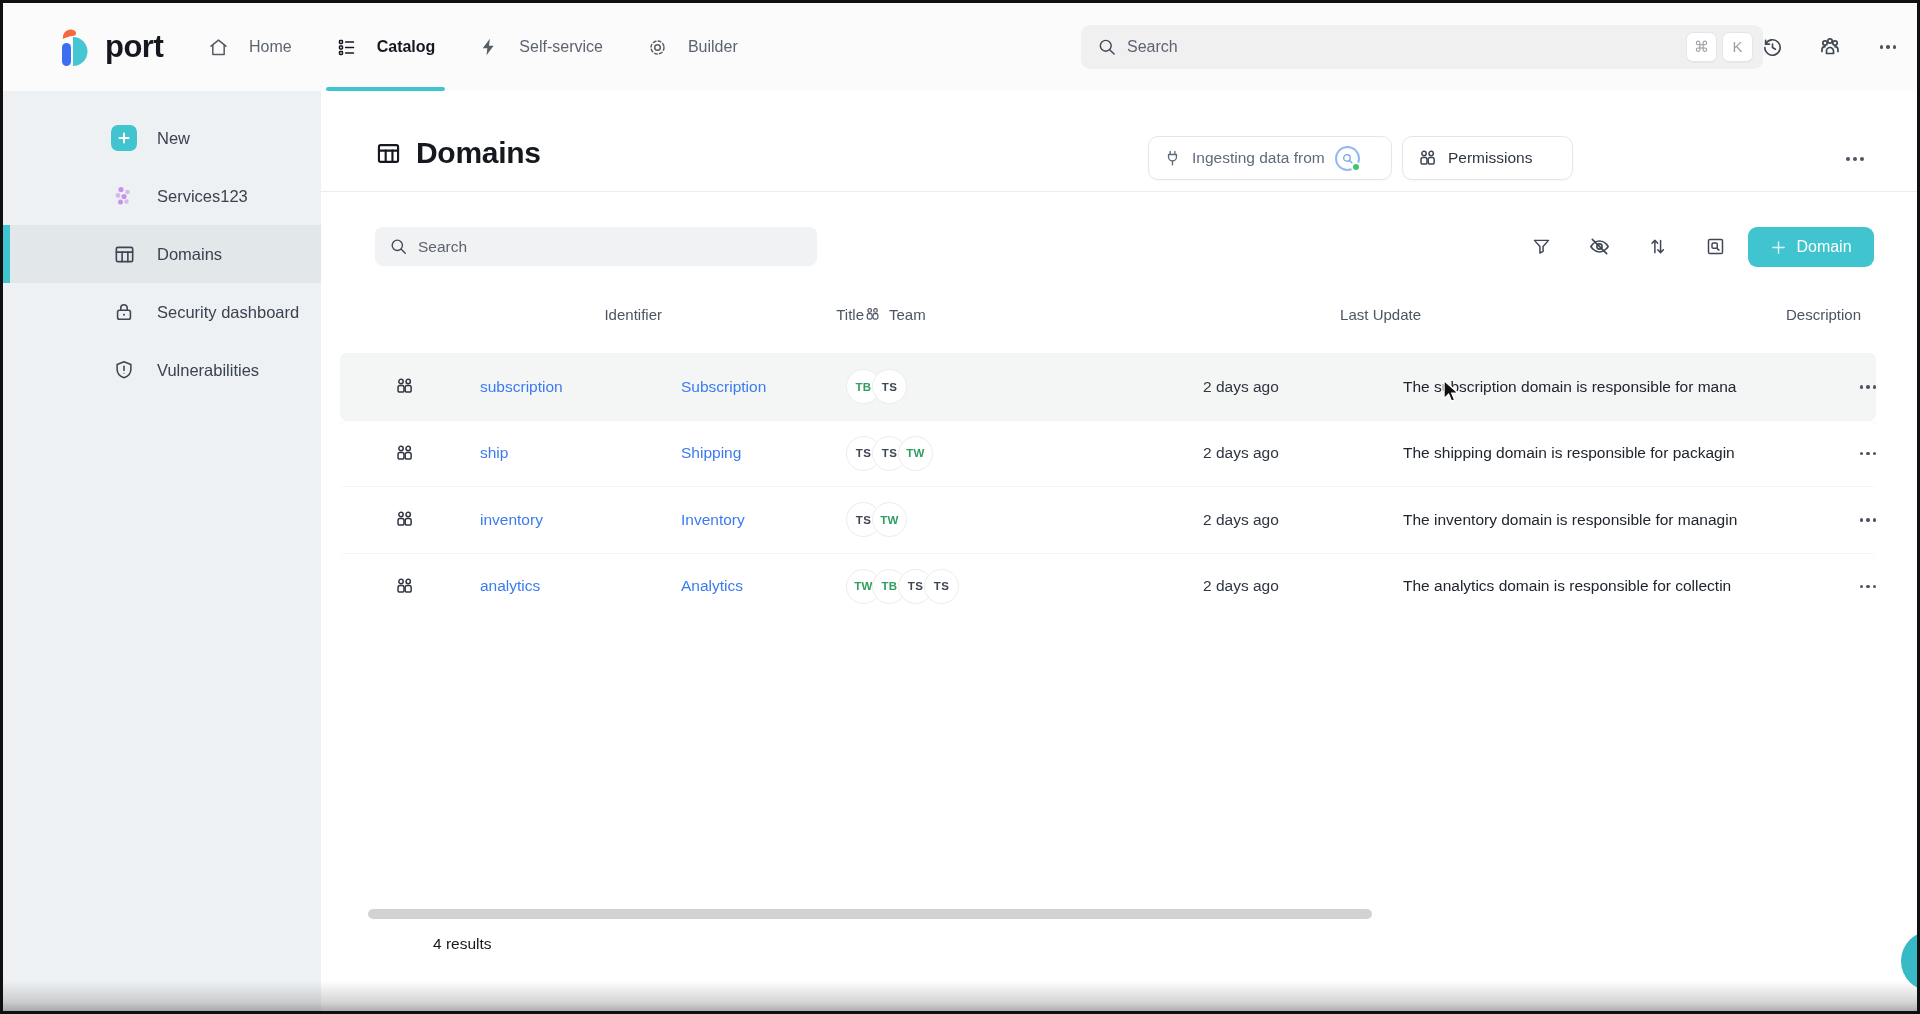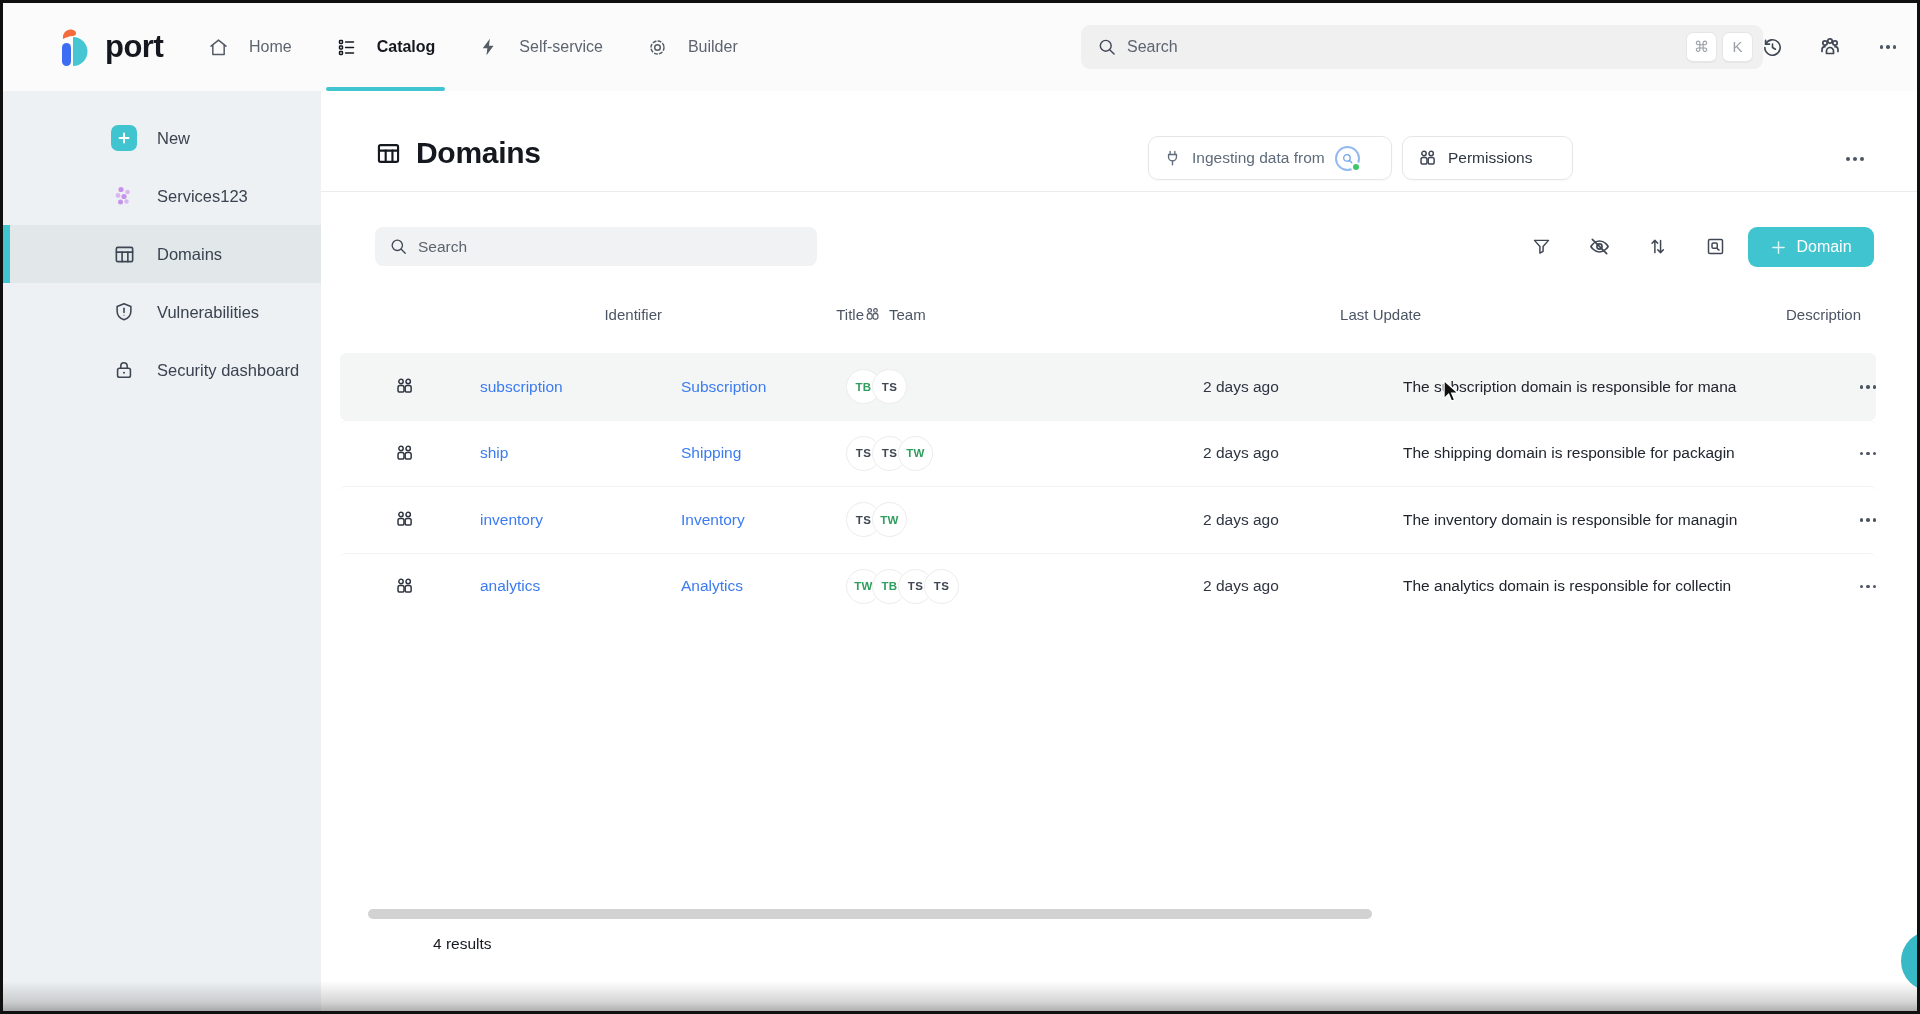--- a/index.html
+++ b/index.html
@@ -224,36 +224,36 @@
       <span class="icw">
           <svg class="ic" width="23" height="23">
             <use href="#ic-table"></use>
           </svg>
         </span>
       <span>Domains</span>
     </div>
     <div class="side-item">
       <span class="icw">
           <svg class="ic" width="22" height="22" viewBox="0 0 24 24">
+            <rect x="5" y="10" width="14" height="10" rx="2"></rect>
+            <path d="M8.5 10V7.5a3.5 3.5 0 0 1 7 0V10"></path>
+            <circle cx="12" cy="15" r="1.1" fill="#3f4654" stroke="none"></circle>
+          </svg>
+        </span>
+      <span>Security dashboard</span>
+    </div>
+    <div class="side-item">
+      <span class="icw">
+          <svg class="ic" width="22" height="22" viewBox="0 0 24 24">
             <path d="M12 3l7.5 3v5.2c0 4.6-3.2 7.8-7.5 9.3-4.3-1.5-7.5-4.7-7.5-9.3V6L12 3z"></path>
             <line x1="12" y1="8" x2="12" y2="12.5"></line>
             <circle cx="12" cy="15.5" r="0.6" fill="#3f4654" stroke="none"></circle>
           </svg>
         </span>
       <span>Vulnerabilities</span>
-    </div>
-    <div class="side-item">
-      <span class="icw">
-          <svg class="ic" width="22" height="22" viewBox="0 0 24 24">
-            <rect x="5" y="10" width="14" height="10" rx="2"></rect>
-            <path d="M8.5 10V7.5a3.5 3.5 0 0 1 7 0V10"></path>
-            <circle cx="12" cy="15" r="1.1" fill="#3f4654" stroke="none"></circle>
-          </svg>
-        </span>
-      <span>Security dashboard</span>
     </div>
   </aside>
 
   <main class="main">
 
     <div class="page-title">
       <svg class="ic" width="27" height="27" style="stroke:#15191f;stroke-width:1.9">
           <use href="#ic-table"></use>
         </svg>
       <h1>Domains</h1>

